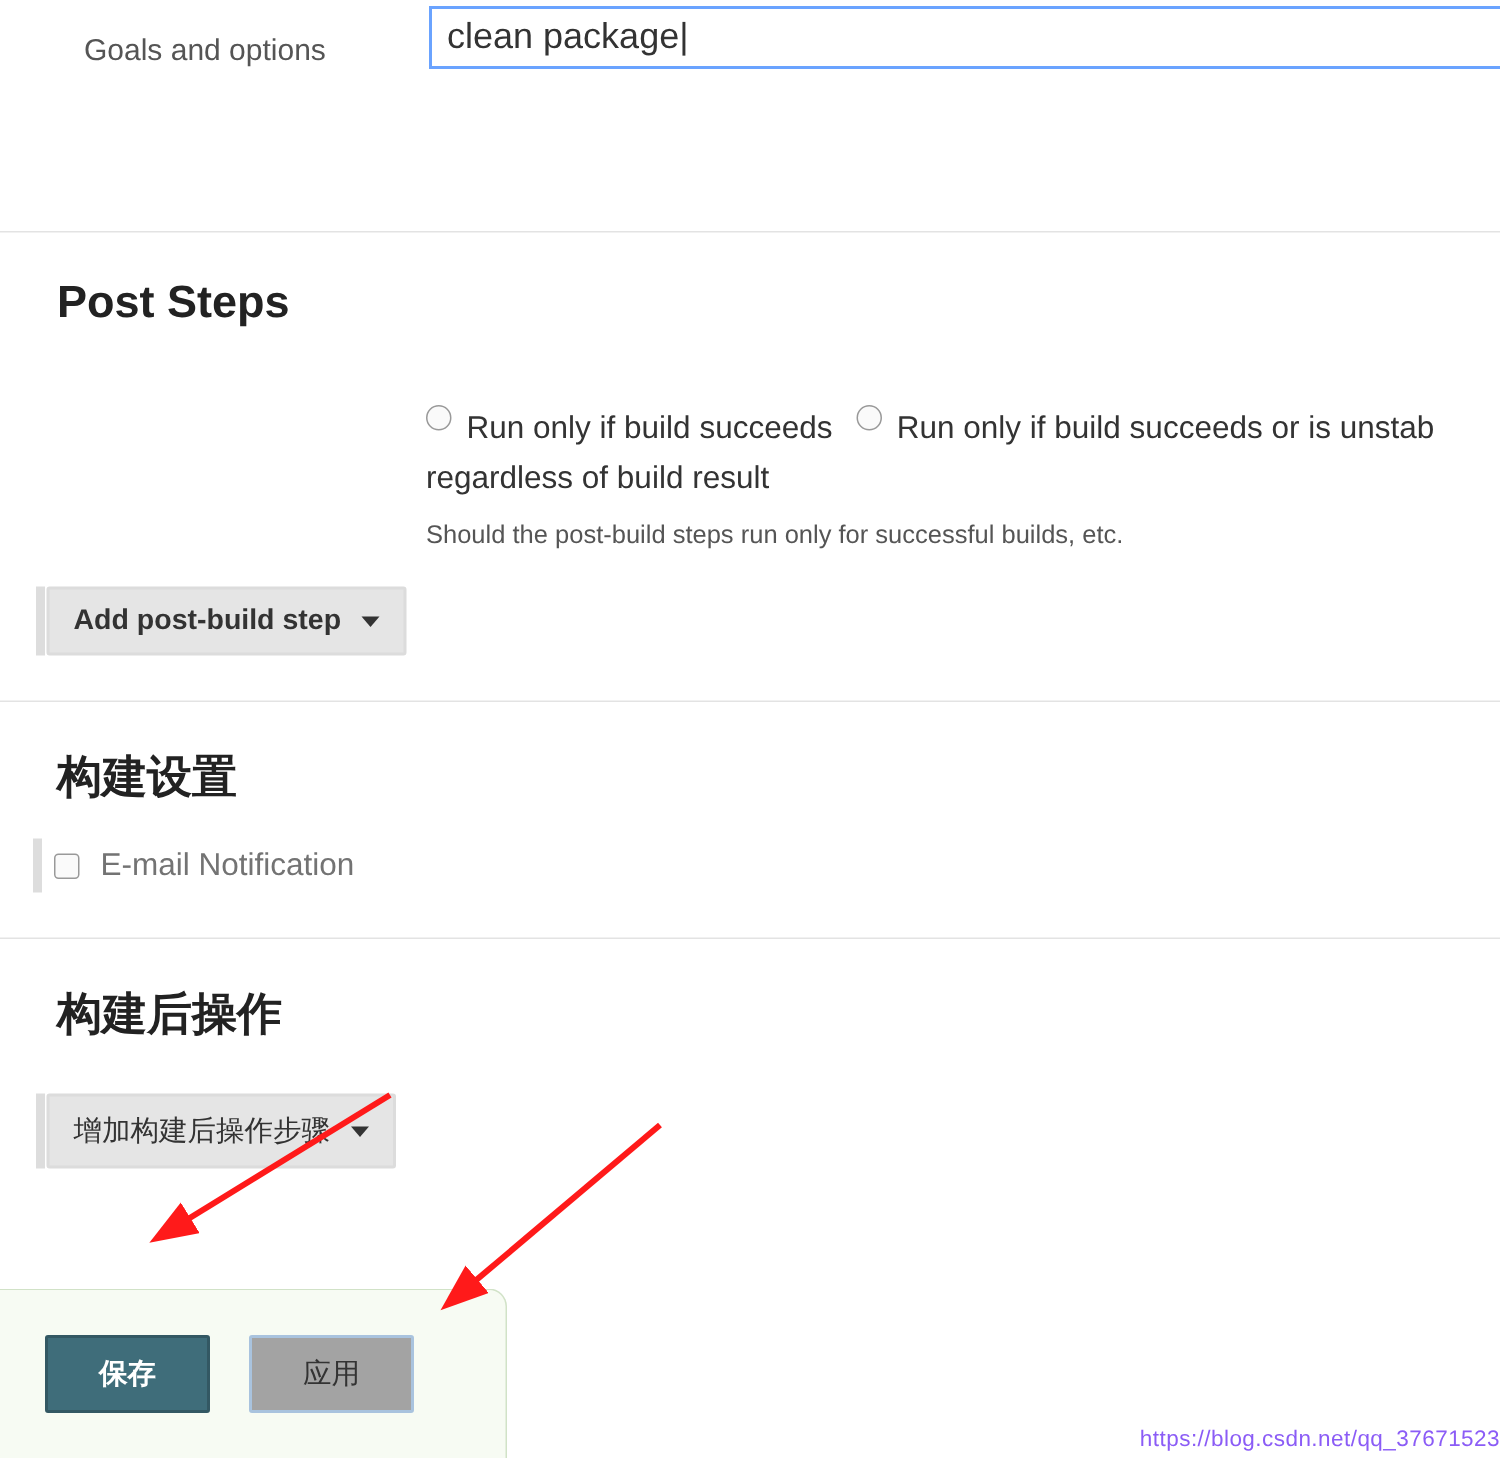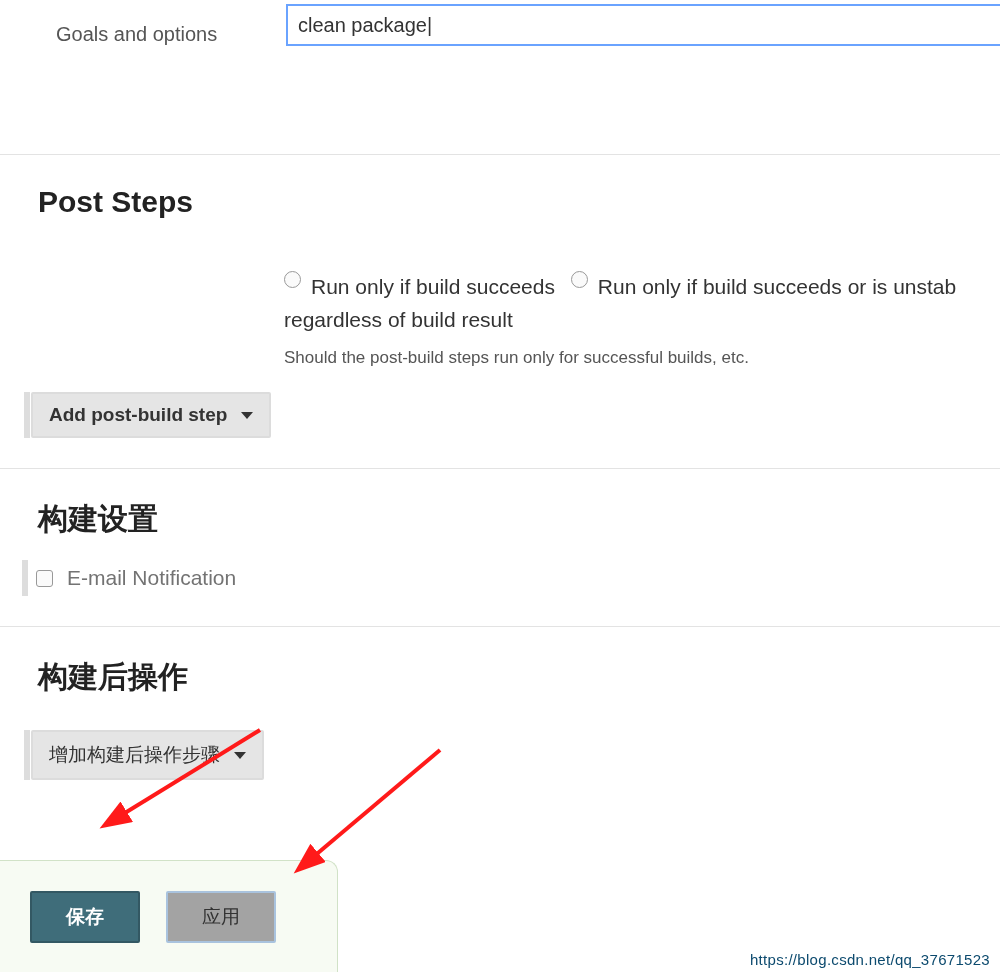--- a/index.html
+++ b/index.html
@@ -23,21 +23,21 @@
   }
   .goals-label {
     width: 230px;
     font-size: 20px;
     color: #555;
     padding-top: 6px;
   }
   .goals-input {
     flex: 1;
     height: 42px;
-    font-size: 20px;
+    font-size: 24px;
     padding: 4px 10px;
     border: 2px solid #6aa3ff;
     border-right: none;
     color: #333;
     outline: none;
   }
 
   .section-divider {
     border: none;
     border-top: 1px solid #e3e3e3;
@@ -166,24 +166,24 @@
     font-weight: bold;
   }
   .btn-secondary {
     background: #a3a3a3;
     color: #333;
     border: 2px solid #a9c3de;
   }
 
   .watermark {
     position: absolute;
-    right: 10px;
+    right: 0;
     bottom: 4px;
     font-size: 15px;
-    color: #0c4a6e;
+    color: #8b5cf6;
     letter-spacing: 0.3px;
   }
 
   
   .arrow {
     position: absolute;
     pointer-events: none;
   }
 </style>
 </head>

